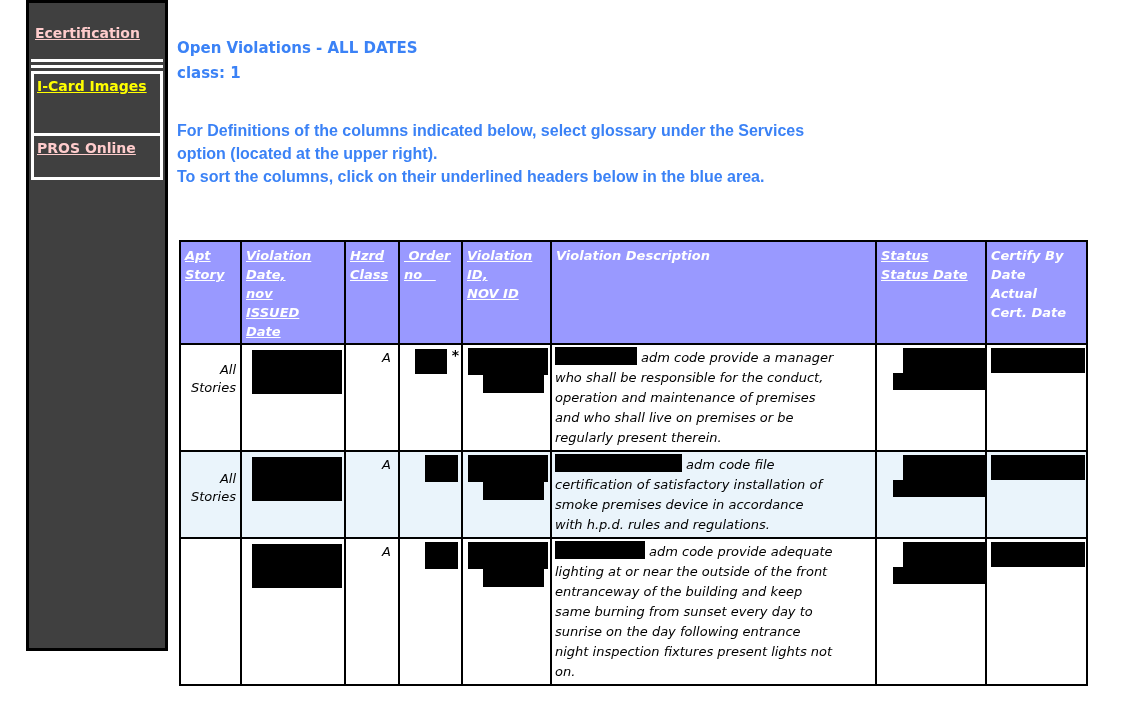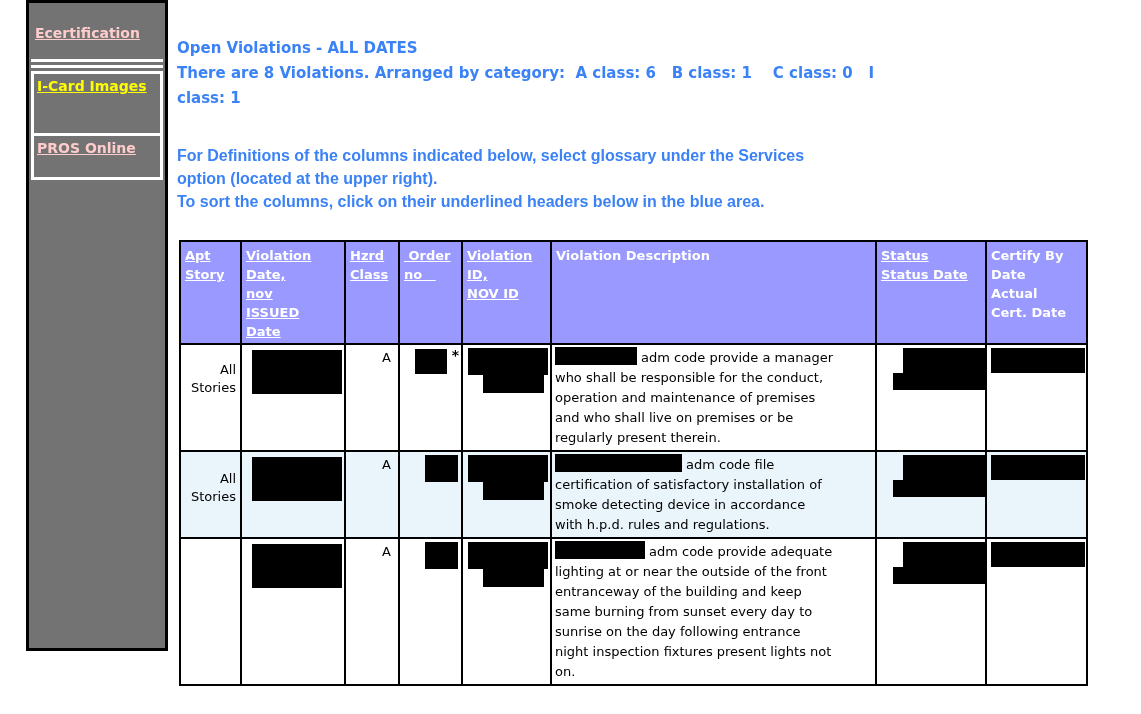--- a/index.html
+++ b/index.html
@@ -4,21 +4,21 @@
 <style>
   html,body { margin:0; padding:0; background:#fff; }
   .page {
     position:relative; width:1141px; height:714px; background:#fff;
     font-family:"DejaVu Sans","Liberation Sans",sans-serif; overflow:hidden;
   }
 
   
   .sidebar {
     position:absolute; left:26px; top:0; width:142px; height:651px;
-    background:#737373; border:3px solid #000; box-sizing:border-box;
+    background:#404040; border:3px solid #000; box-sizing:border-box;
     padding:0;
   }
   .side-link { font-weight:bold; font-size:14px; text-decoration:underline; cursor:pointer; line-height:19px; }
   .link-pink { color:#FFCCCC; }
   .link-yellow { color:#FFFF00; }
   .ecert-wrap { padding:20px 4px 0 6px; }
   .side-sep { margin:16px 2px 0 2px; }
   .side-sep .bar { height:3px; background:#fff; margin-bottom:3px; }
   .side-panels { margin:0 2px; }
   .side-panel { border:3px solid #fff; box-sizing:border-box; }
@@ -27,21 +27,21 @@
 
   
   .main { position:absolute; left:177px; top:36px; width:916px; color:#3b82f6; }
   .title { font-size:15px; font-weight:bold; margin:0; line-height:25px; }
   .summary-line { display:block; font-size:15px; font-weight:bold; line-height:25px; white-space:pre; }
   .instructions { margin-top:33px; font-family:"Liberation Sans",sans-serif; }
   .instr-line { display:block; font-size:16px; font-weight:bold; line-height:23px; white-space:pre; }
 
   
   .table-wrap { position:absolute; left:179px; top:240px; }
-  table.viol { border-collapse:collapse; table-layout:fixed; width:907px; }
+  table.viol { border-collapse:collapse; table-layout:fixed; width:907px;font-style:italic; }
   .viol th, .viol td { border:2px solid #000; box-sizing:border-box; vertical-align:top; overflow:hidden; }
   .viol th {
     background:#9999FF; color:#fff; text-align:left;
     font-size:13px; font-weight:bold; padding:4px 2px 2px 4px; line-height:19px;
   }
   .hline { display:block; white-space:pre; }
   th.sortable .hline { text-decoration:underline; cursor:pointer; }
   .viol td { font-size:13px; line-height:20px; background:#fff; padding:2px; }
   tr.alt td { background:#EAF4FB; }
 
@@ -87,21 +87,20 @@
         <span class="side-link link-yellow">I-Card Images</span>
       </div>
       <div class="side-panel panel-pros">
         <span class="side-link link-pink">PROS Online</span>
       </div>
     </div>
   </div>
 
   <div class="main">
     <div class="title">Open Violations - ALL DATES</div>
-    <span class="summary-line">There are 8 Violations. Arranged by category:  A class: 6   B class: 1    C class: 0   I</span>
     <span class="summary-line">class: 1</span>
     <div class="instructions">
       <span class="instr-line">For Definitions of the columns indicated below, select glossary under the Services</span>
       <span class="instr-line">option (located at the upper right).</span>
       <span class="instr-line">To sort the columns, click on their underlined headers below in the blue area.</span>
     </div>
   </div>
 
   <div class="table-wrap">
     <table class="viol">
@@ -198,21 +197,21 @@
         <td>
           <div class="redact redact-ord2"></div>
         </td>
         <td>
           <div class="redact vid-top"></div>
           <div class="redact vid-bot"></div>
         </td>
         <td class="desc">
           <span class="line"><span class="redact redact-inline w-r2"></span><span>adm code file</span></span>
           <span class="line">certification of satisfactory installation of</span>
-          <span class="line">smoke detecting device in accordance</span>
+          <span class="line">smoke premises device in accordance</span>
           <span class="line">with h.p.d. rules and regulations.</span>
         </td>
         <td>
           <div class="redact st-top"></div>
           <div class="redact st-bot"></div>
         </td>
         <td>
           <div class="redact redact-cert"></div>
         </td>
       </tr>

